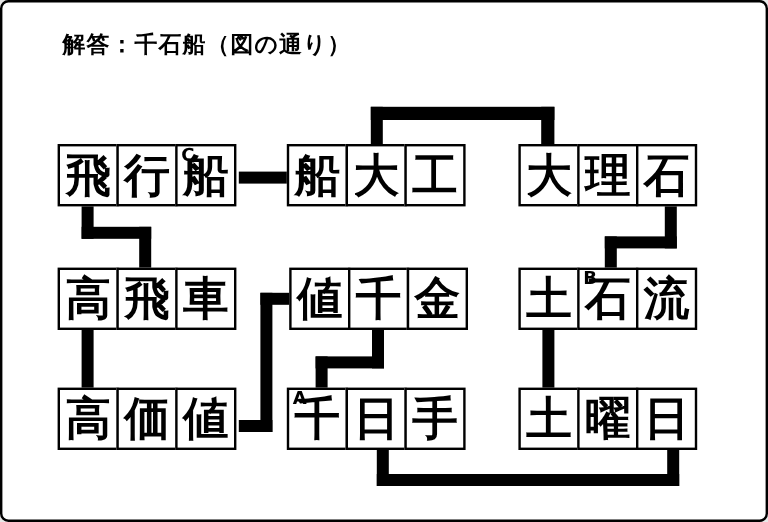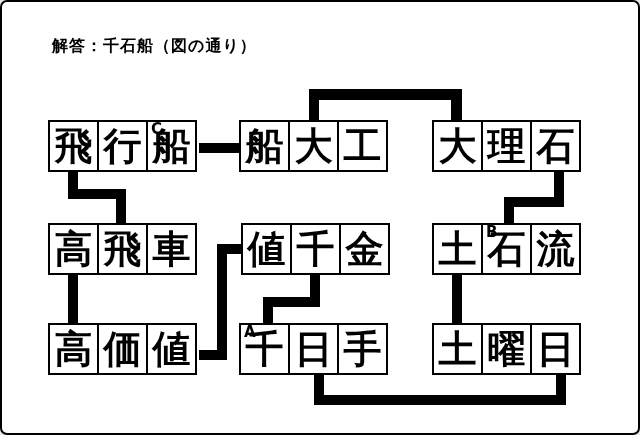--- a/index.html
+++ b/index.html
@@ -8,22 +8,22 @@
     width:640px;height:435px;
     background:#ffffff;
     border:2px solid #000000;
     border-radius:7px;
     box-sizing:border-box;
     overflow:hidden;
     font-family:"DejaVu Sans","Liberation Sans",sans-serif;
   }
   .title{
     position:absolute;
-    left:50px;top:34px;
-    font-size:16px;
+    left:50px;top:22px;
+    font-size:19px;
     font-weight:600;
     letter-spacing:1px;
     color:#000;
     white-space:nowrap;
   }
   .diagram{position:absolute;inset:0;}
   .seg{position:absolute;background:#000;}
   .word{position:absolute;display:flex;}
   .cell{
     position:relative;

